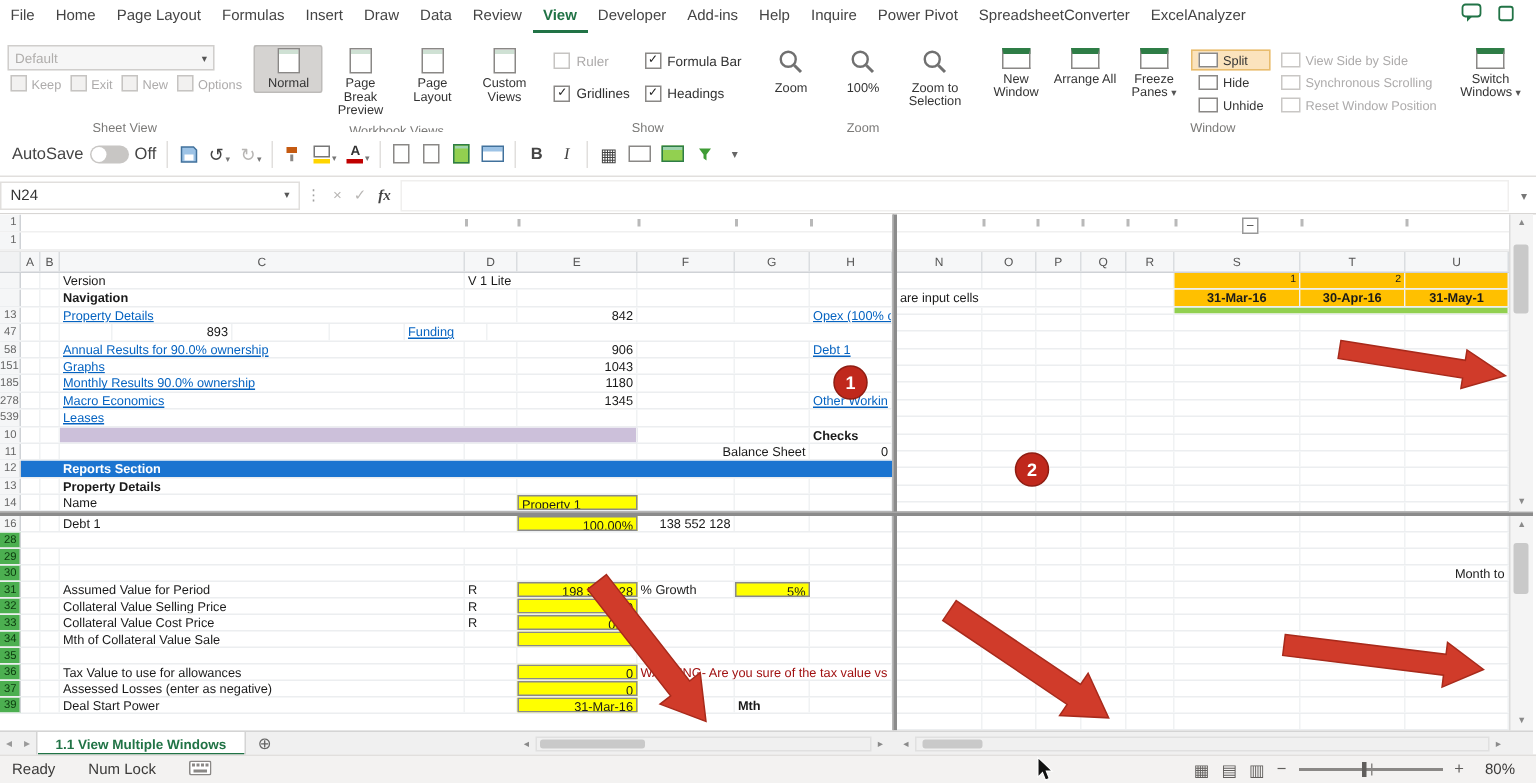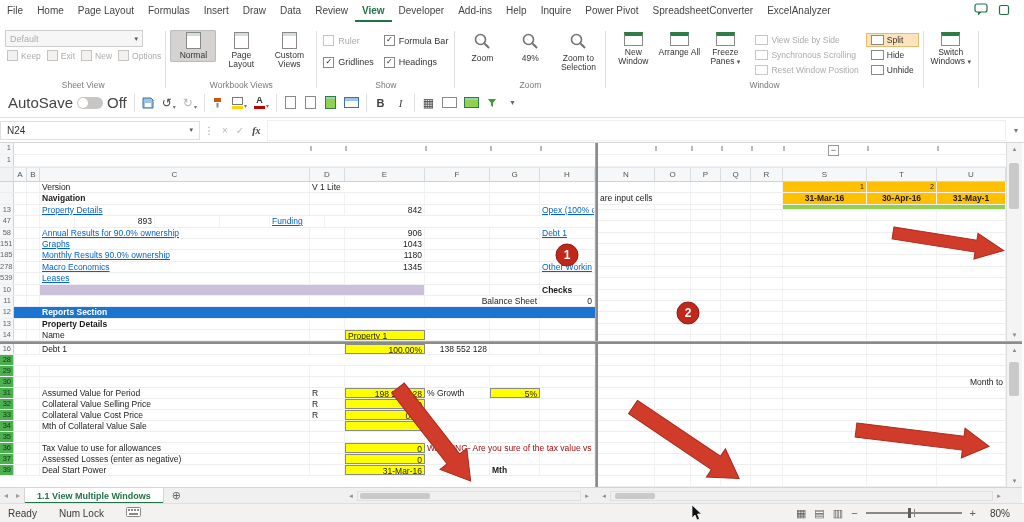--- a/index.html
+++ b/index.html
@@ -38,21 +38,21 @@
   .chk.disabled .box{border-color:#c6c4c2;color:#c6c4c2;}
   .win-minis{display:flex;flex-direction:column;gap:1px;padding-top:3px;}
   .mini{display:flex;align-items:center;gap:3px;font-size:8.5px;color:#333;padding:1px 4px;border:1px solid transparent;white-space:nowrap;}
   .mini .mic{width:11px;height:8px;border:1px solid #8a8886;background:#fff;flex:none;}
   .mini.active{background:#fbe3bd;border-color:#e8bc6d;}
   .mini.disabled{color:#adabab;}
   .mini.disabled .mic{border-color:#c9c7c5;}
   
   .qat{position:absolute;top:88px;left:0;width:1024px;height:30px;background:#fff;border-bottom:1px solid #e1dfdd;
     display:flex;align-items:center;gap:7px;padding:0 8px;box-sizing:border-box;font-size:10px;color:#333;}
-  .autosave{display:flex;align-items:center;gap:4px;font-size:15px;color:#444;}
+  .autosave{display:flex;align-items:center;gap:4px;font-size:11px;color:#444;}
   .pill{width:26px;height:12px;border-radius:6px;background:#c8c6c4;position:relative;display:inline-block;}
   .knob{position:absolute;left:1px;top:1px;width:10px;height:10px;border-radius:50%;background:#fff;}
   .vsep{width:1px;height:18px;background:#e1dfdd;}
   .qi{display:inline-flex;align-items:flex-end;gap:1px;font-size:12px;color:#444;min-width:13px;justify-content:center;}
   .qi.dis{color:#b8b6b4;}
   .qi .mini-chev{font-size:6px;color:#777;}
   .qi.b{font-weight:bold;font-size:11px;}
   .qi.i{font-style:italic;font-family:"Liberation Serif",serif;font-size:11px;}
   .pg{width:9px;height:11px;border:1px solid #8a8886;background:#fff;display:inline-block;}
   .pg.green{border-color:#2e7d46;box-shadow:inset 0 2px 0 #9fd3ae;}
@@ -202,20 +202,24 @@
   <span class="rsep"></span>
 
   <div class="rgroup">
     <div class="rgc" id="wv-buttons">
         <div class="bigbtn sel">
           <div class="page-ic"></div>
           <div class="bl">Normal</div>
         </div>
         <div class="bigbtn">
           <div class="page-ic"></div>
+          <div class="bl">Page Break Preview</div>
+        </div>
+        <div class="bigbtn">
+          <div class="page-ic"></div>
           <div class="bl">Page Layout</div>
         </div>
         <div class="bigbtn">
           <div class="page-ic"></div>
           <div class="bl">Custom Views</div>
         </div>
       </div>
     <div class="rg-label">Workbook Views</div>
   </div>
   <span class="rsep"></span>
@@ -250,21 +254,21 @@
               <circle cx="7.5" cy="7.5" r="5" fill="#fff" stroke="#707070" stroke-width="1.6"></circle>
               <line x1="11.5" y1="11.5" x2="16" y2="16" stroke="#707070" stroke-width="2"></line>
             </svg></div>
           <div class="bl">Zoom</div>
         </div>
         <div class="bigbtn">
           <div><svg width="18" height="18" viewBox="0 0 18 18">
               <circle cx="7.5" cy="7.5" r="5" fill="#fff" stroke="#707070" stroke-width="1.6"></circle>
               <line x1="11.5" y1="11.5" x2="16" y2="16" stroke="#707070" stroke-width="2"></line>
             </svg></div>
-          <div class="bl">49%</div>
+          <div class="bl">100%</div>
         </div>
         <div class="bigbtn">
           <div><svg width="18" height="18" viewBox="0 0 18 18">
               <circle cx="7.5" cy="7.5" r="5" fill="#fff" stroke="#707070" stroke-width="1.6"></circle>
               <line x1="11.5" y1="11.5" x2="16" y2="16" stroke="#707070" stroke-width="2"></line>
             </svg></div>
           <div class="bl">Zoom to Selection</div>
         </div>
       </div>
     <div class="rg-label">Zoom</div>
@@ -280,46 +284,46 @@
           </div>
           <div class="bigbtn">
             <div class="wic"></div>
             <div class="bl">Arrange All</div>
           </div>
           <div class="bigbtn">
             <div class="wic"></div>
             <div class="bl">Freeze Panes <span class="chev">▾</span></div>
           </div>
         </div>
+      <div class="win-minis" id="win-col1">
+          <div class="mini active">
+            <span class="mic"></span>
+            <span>Split</span>
+          </div>
+          <div class="mini">
+            <span class="mic"></span>
+            <span>Hide</span>
+          </div>
+          <div class="mini">
+            <span class="mic"></span>
+            <span>Unhide</span>
+          </div>
+        </div>
       <div class="win-minis" id="win-col2">
           <div class="mini disabled">
             <span class="mic"></span>
             <span>View Side by Side</span>
           </div>
           <div class="mini disabled">
             <span class="mic"></span>
             <span>Synchronous Scrolling</span>
           </div>
           <div class="mini disabled">
             <span class="mic"></span>
             <span>Reset Window Position</span>
-          </div>
-        </div>
-      <div class="win-minis" id="win-col1">
-          <div class="mini active">
-            <span class="mic"></span>
-            <span>Split</span>
-          </div>
-          <div class="mini">
-            <span class="mic"></span>
-            <span>Hide</span>
-          </div>
-          <div class="mini">
-            <span class="mic"></span>
-            <span>Unhide</span>
           </div>
         </div>
     </div>
     <div class="rg-label">Window</div>
   </div>
   <span class="rsep"></span>
 
   <div class="rgroup">
     <div class="rgc">
       <div class="bigbtn">

